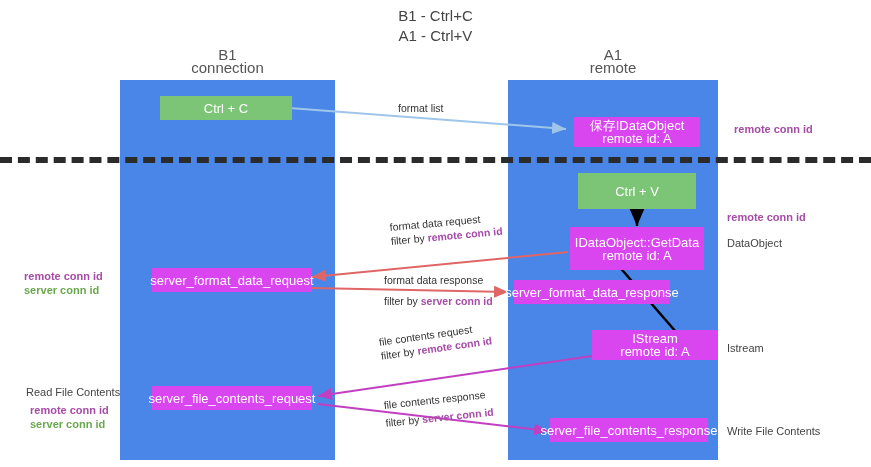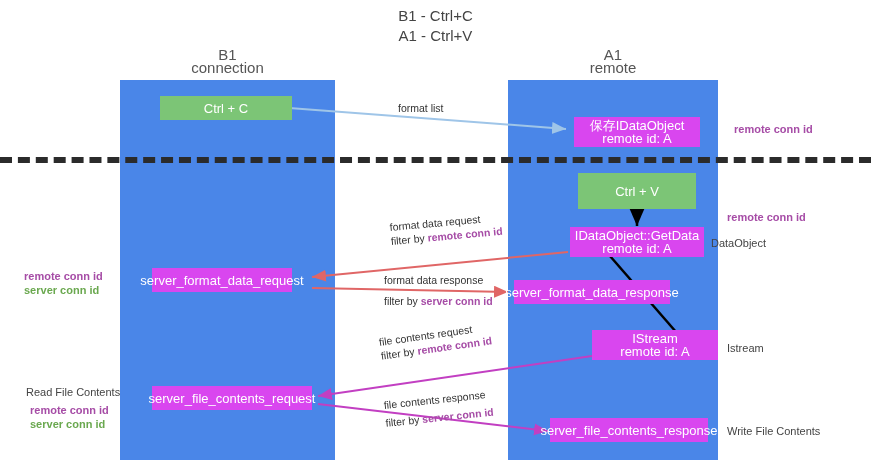--- a/index.html
+++ b/index.html
@@ -113,26 +113,26 @@
 
   <div class="node green" style="left:160px;top:96px;width:132px;height:24px;">Ctrl + C</div>
 
   <div class="node orange" style="left:574px;top:117px;width:126px;height:30px;flex-direction:column;">
     <span>保存IDataObject</span>
     <span>remote id: A</span>
   </div>
 
   <div class="node green" style="left:578px;top:173px;width:118px;height:36px;">Ctrl + V</div>
 
-  <div class="node orange" style="left:570px;top:227px;width:134px;height:30px;flex-direction:column;">
+  <div class="node orange" style="left:570px;top:227px;width:134px;height:43px;flex-direction:column;">
     <span>IDataObject::GetData</span>
     <span>remote id: A</span>
   </div>
 
-  <div class="node orange" style="left:152px;top:268px;width:140px;height:24px;">server_format_data_request</div>
+  <div class="node orange" style="left:152px;top:268px;width:160px;height:24px;">server_format_data_request</div>
 
   <div class="node orange" style="left:514px;top:280px;width:156px;height:24px;">server_format_data_response</div>
 
   <div class="node orange" style="left:592px;top:330px;width:126px;height:30px;flex-direction:column;">
     <span>IStream</span>
     <span>remote id: A</span>
   </div>
 
   <div class="node orange" style="left:152px;top:386px;width:160px;height:24px;">server_file_contents_request</div>
 
@@ -165,21 +165,21 @@
     <div>file contents response</div>
     <div style="margin-top:4px;">
       <span>filter by </span><span class="hl p">server conn id</span>
     </div>
   </div>
 
   <div class="sidelabel purple" style="left:734px;top:122px;">remote conn id</div>
 
   <div class="sidelabel purple" style="left:727px;top:210px;">remote conn id</div>
 
-  <div class="sidelabel dark" style="left:711px;top:236px;">DataObject</div>
+  <div class="sidelabel dark" style="left:727px;top:236px;">DataObject</div>
 
   <div class="sidelabel dark" style="left:727px;top:341px;">Istream</div>
 
   <div class="sidelabel dark" style="left:727px;top:424px;">Write File Contents</div>
 
   <div class="sidelabel purple" style="left:24px;top:269px;">remote conn id</div>
   <div class="sidelabel greenTxt" style="left:24px;top:283px;">server conn id</div>
 
   <div class="sidelabel dark" style="left:26px;top:385px;">Read File Contents</div>
   <div class="sidelabel purple" style="left:30px;top:403px;">remote conn id</div>

